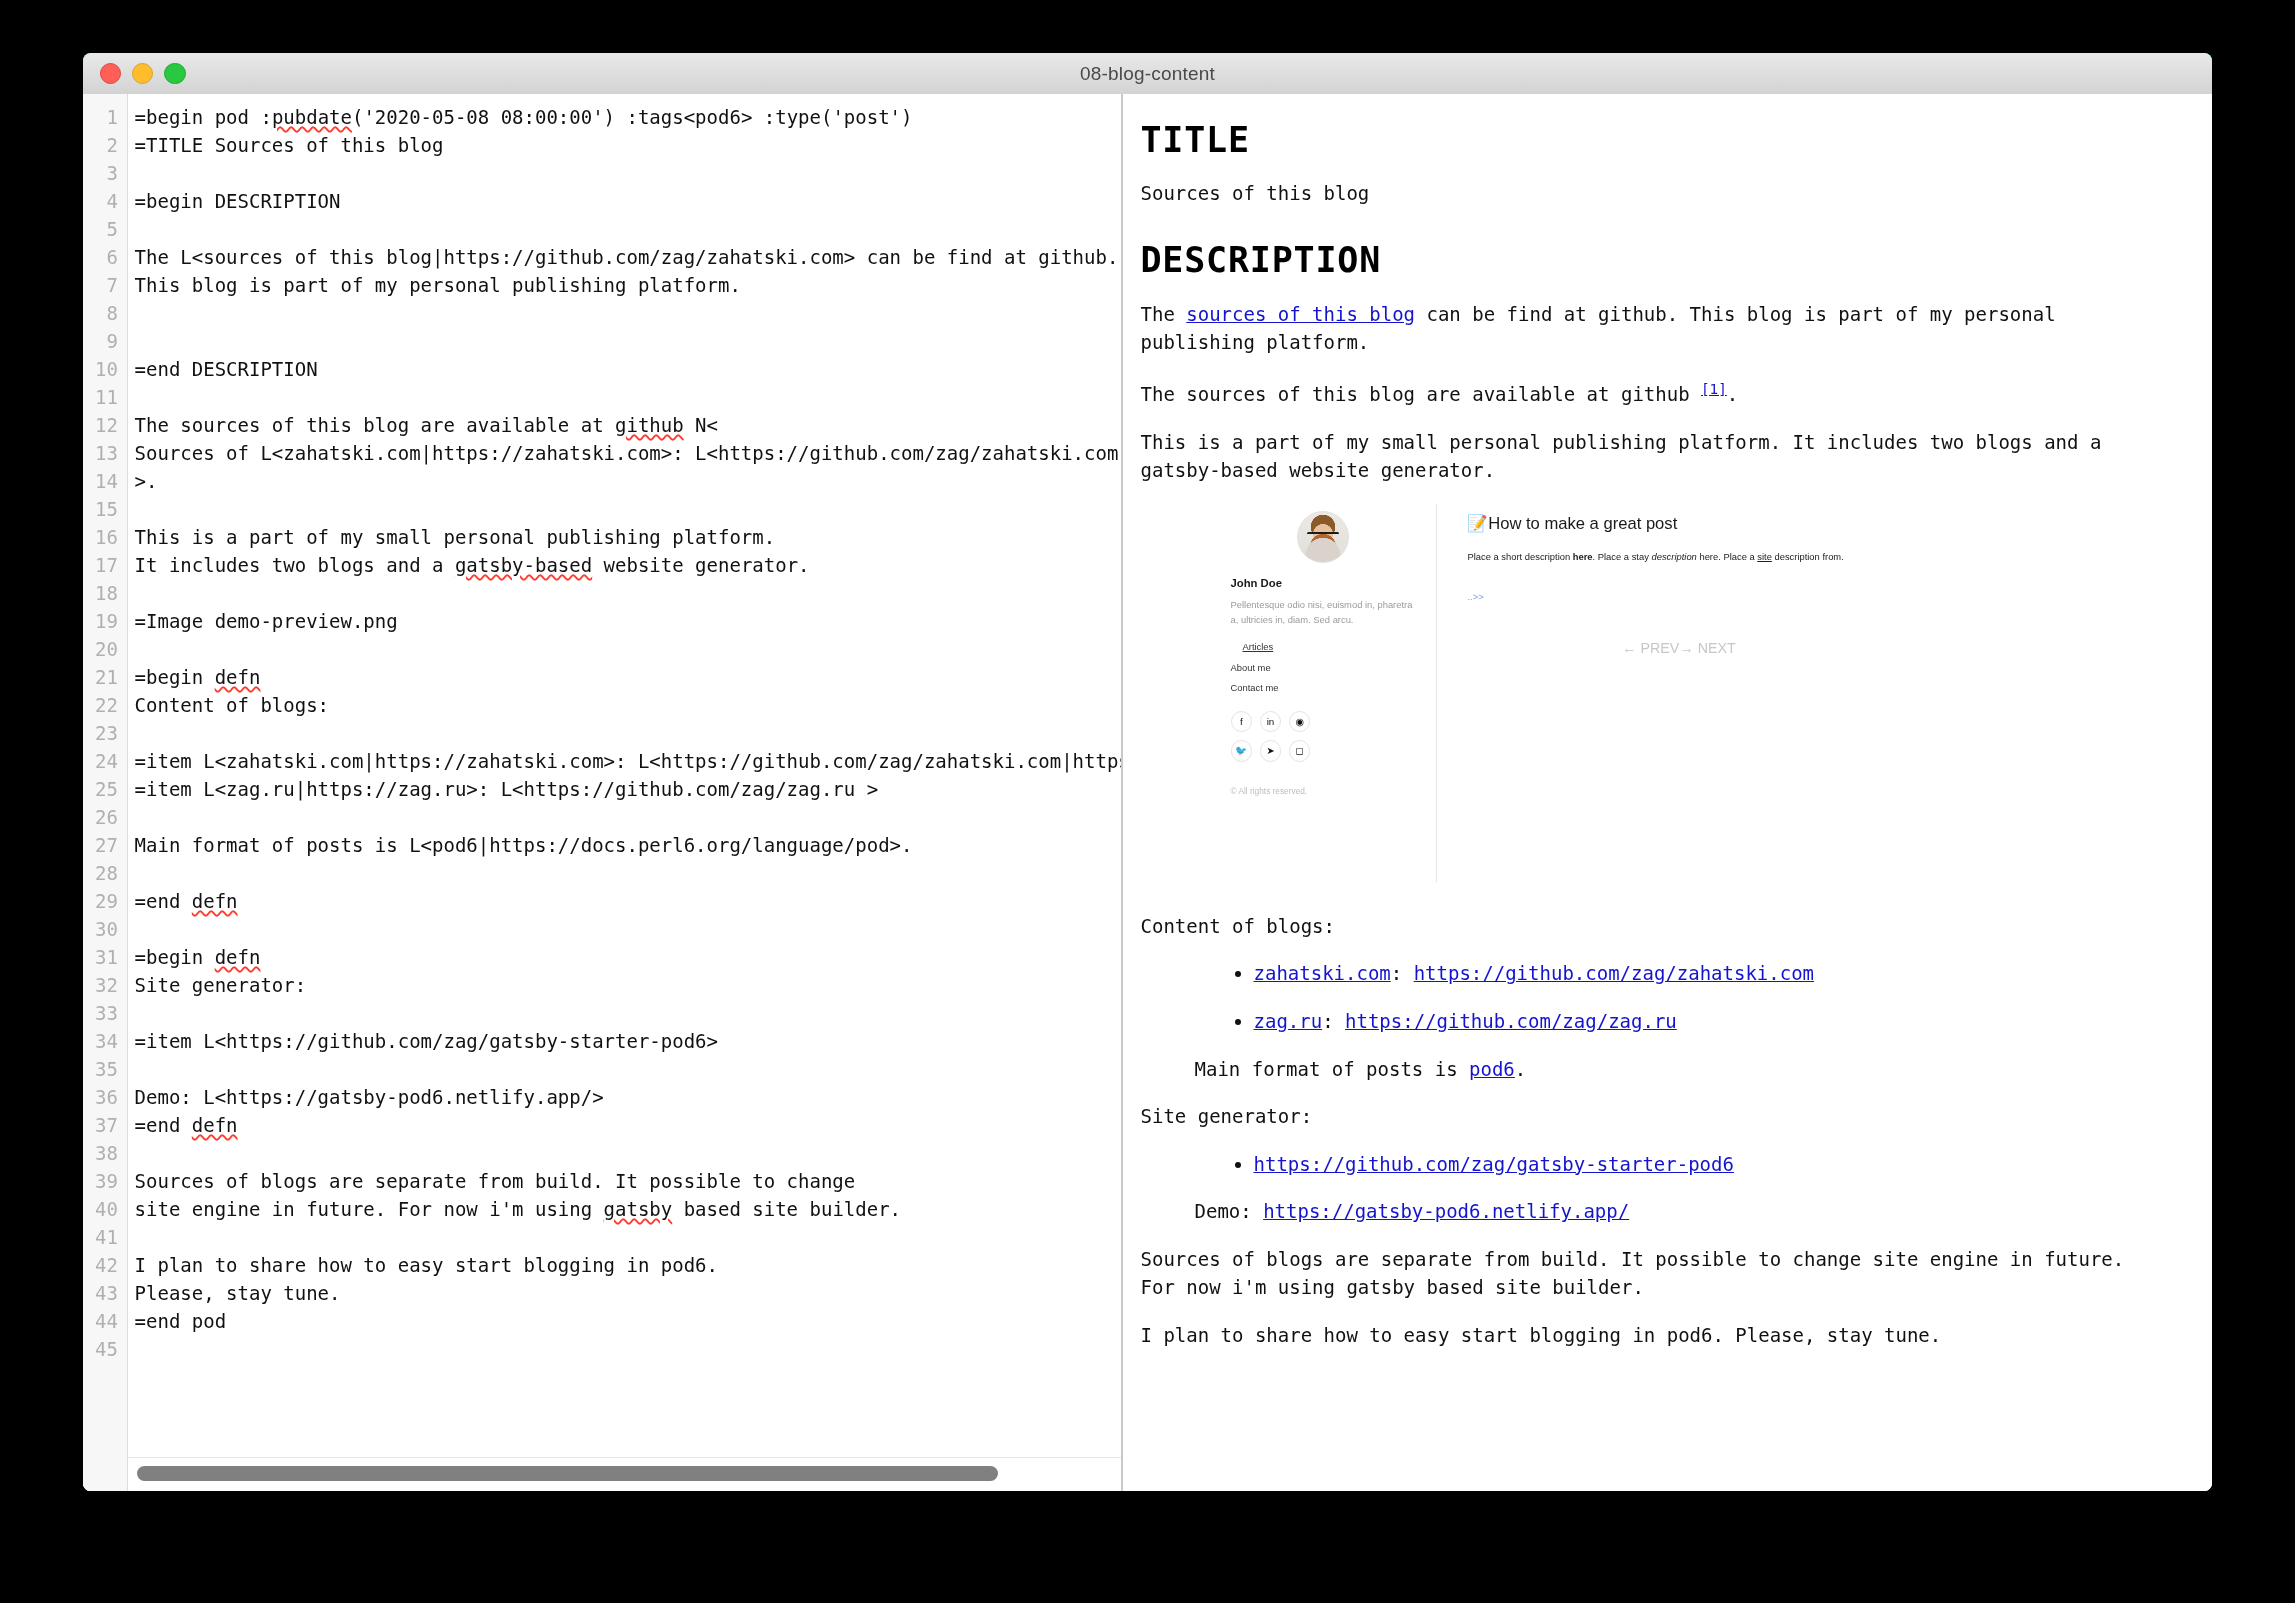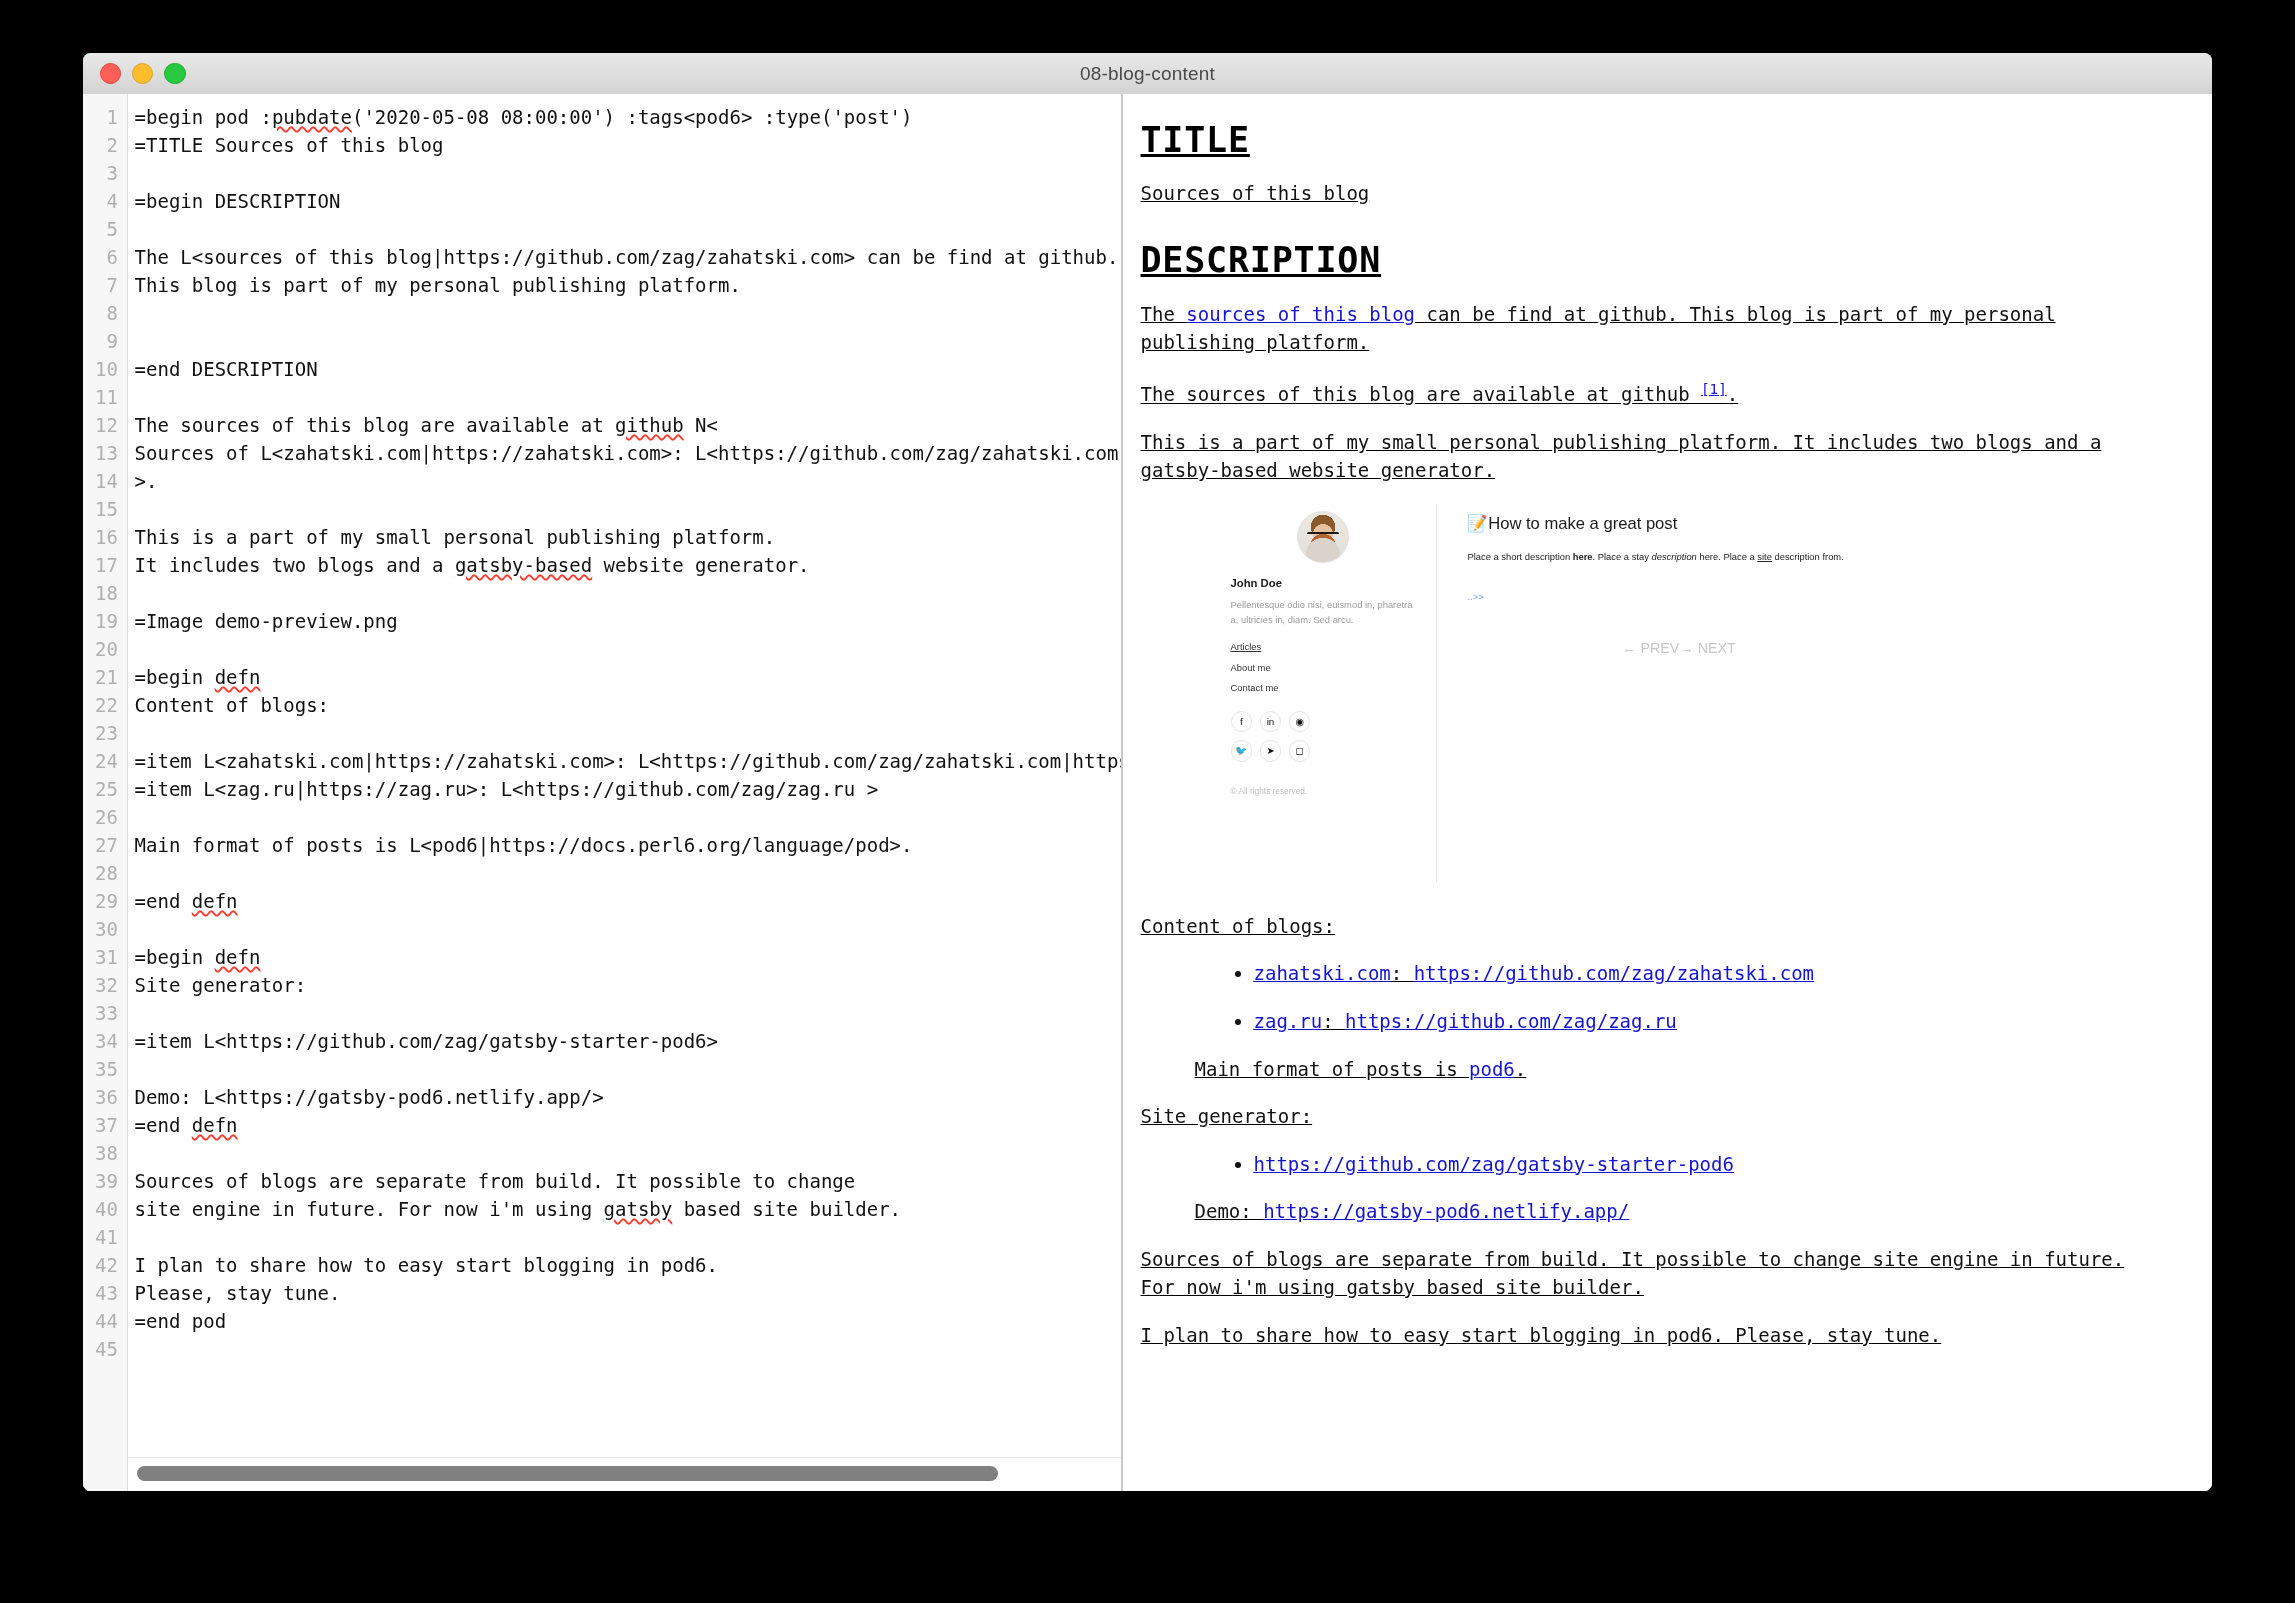--- a/index.html
+++ b/index.html
@@ -68,21 +68,21 @@
     position:absolute;left:9px;top:8.3px;width:861px;height:15px;
     border-radius:7.6px;background:#808080;
   }
   .gutter-foot{position:absolute;left:0;bottom:0;width:44px;height:33px;background:#f7f7f7;border-right:0.8px solid #dcdcdc;}
 
   .divider{width:1.5px;flex:0 0 1.5px;background:#c9c9c9;}
 
   
   .preview{
     position:relative;flex:1;background:#fff;overflow:hidden;
-    padding:19.6px 30px 0 18px;box-sizing:border-box;text-decoration:underline;
+    padding:19.6px 30px 0 18px;box-sizing:border-box;
   }
   .pv-h1{
     font-family:"DejaVu Sans Mono", monospace;
     font-size:35px;font-weight:bold;color:#000;margin:6px 0 19.6px 0;letter-spacing:0.8px;
   }
   .pv-h1.second{margin-top:33px;}
   .pv-p{
     font-family:"DejaVu Sans Mono", monospace;
     font-size:19px;line-height:28px;color:#111;margin:0 0 19.6px 0;
     max-width:997px;
@@ -107,21 +107,21 @@
       linear-gradient(#ece9e4,#e2ded8);
     border:0.8px solid #e2e2e2;position:relative;overflow:hidden;
   }
   .avatar:after{
     content:"";position:absolute;left:18%;top:40%;width:64%;height:10%;
     border-top:2.3px solid #1a1a1a;border-radius:1.5px;
   }
   .demo-name{font-size:11.3px;font-weight:bold;color:#1a1a1a;margin:0 0 9px 0;}
   .demo-bio{font-size:9.4px;line-height:1.55;color:#9b9b9b;margin:0 0 13.6px 0;}
   .demo-nav{font-size:9.4px;color:#333;margin:0 0 9.8px 0;}
-  .demo-nav.active{text-decoration:underline;}
+  .demo-nav.active{text-decoration:underline;margin-left:12px;}
   .soc-rows{margin-top:7.6px;}
   .soc-row{display:flex;gap:7.6px;margin-bottom:7.6px;}
   .soc{
     width:19.6px;height:19.6px;border-radius:50%;border:0.8px solid #e3e3e3;
     display:flex;align-items:center;justify-content:center;font-size:9.8px;color:#111;
   }
   .demo-copy{font-size:8.3px;color:#bdbdbd;margin-top:16.6px;}
   .demo-right{position:absolute;left:249px;top:0;right:0;padding:10.6px 15px 0 9px;}
   .demo-title{font-size:16.6px;color:#1a1a1a;margin:0 0 15px 0;font-weight:normal;}
   .demo-desc{font-size:9.4px;line-height:1.7;color:#222;margin:0 0 26px 0;max-width:483px;}

